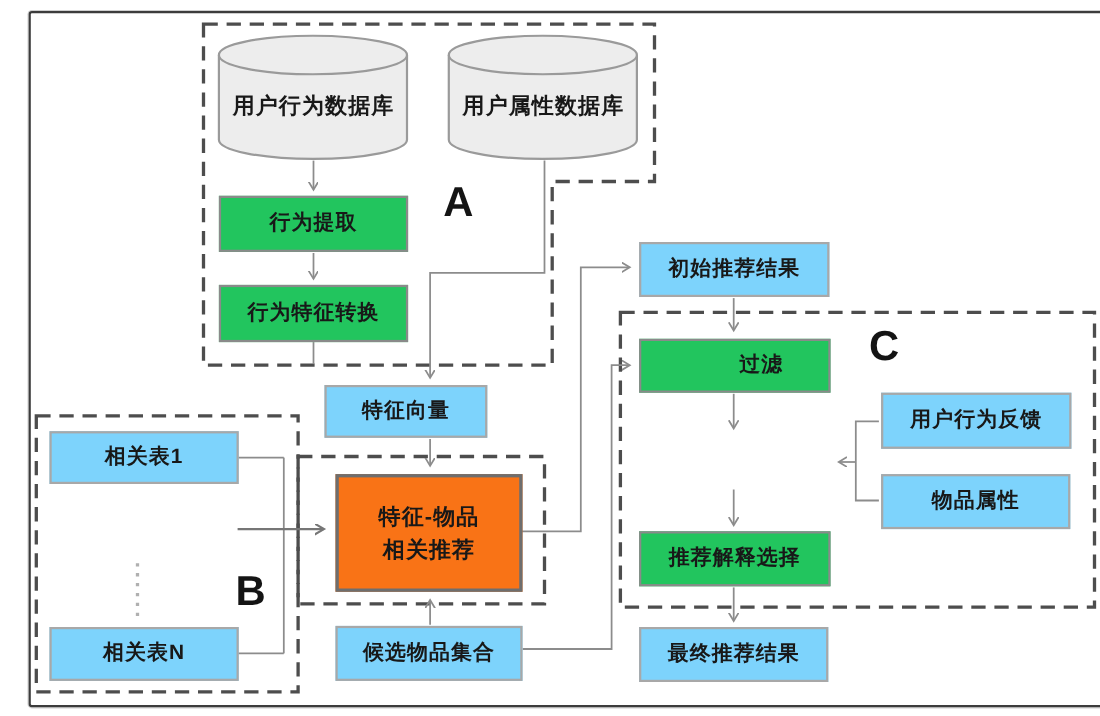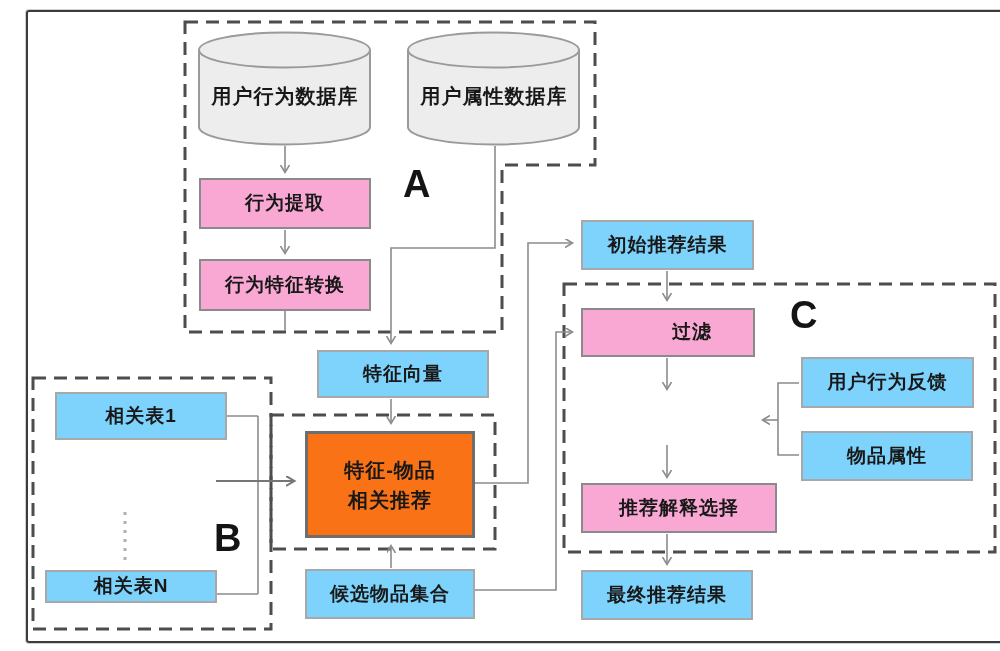--- a/index.html
+++ b/index.html
@@ -12,21 +12,21 @@
     position:absolute;left:8px;top:10px;width:981px;height:629px;
     border:2px solid #3c3c3c;border-radius:3px;box-shadow:0 0 0 1px #cfcfcf;
   }
   svg.layer{position:absolute;left:0;top:0;}
   .node{
     position:absolute;display:flex;align-items:center;justify-content:center;
     text-align:center;font-weight:bold;font-size:19px;color:#181818;
     letter-spacing:1px;line-height:1.5;box-sizing:border-box;
   }
   .light{background:#7dd3fc;border:2px solid #a8a8a8;}
-  .dark{background:#f9a8d4;border:2px solid #8a8a8a;}
+  .dark{background:#22c55e;border:2px solid #8a8a8a;}
   .xdark{background:#f97316;border:3px solid #6e6e6e;}
   .cyl-label{
     position:absolute;display:flex;align-items:center;justify-content:center;
     font-weight:bold;font-size:20px;color:#181818;letter-spacing:1px;
   }
   .group-label{
     position:absolute;font-weight:bold;font-size:38px;color:#141414;
   }
 </style>
 </head>
@@ -81,35 +81,35 @@
     <path d="M198,481 H276" fill="none" stroke="#767676" stroke-width="2.2" marker-end="url(#arrBold)"></path>
 
     <path d="M107,512 V566" fill="none" stroke="#b0b0b0" stroke-width="3" stroke-dasharray="3 6"></path>
   </svg>
 
   <div class="cyl-label" style="left:185px;top:80px;width:164px;height:32px;">用户行为数据库</div>
   <div class="cyl-label" style="left:393px;top:80px;width:166px;height:32px;">用户属性数据库</div>
 
   <div class="node dark" style="left:181px;top:178px;width:172px;height:51px;">行为提取</div>
   <div class="node dark" style="left:181px;top:259px;width:172px;height:52px;">行为特征转换</div>
-  <div class="node light" style="left:299px;top:350px;width:172px;height:48px;">特征向量</div>
+  <div class="node light" style="left:277px;top:350px;width:148px;height:48px;">特征向量</div>
 
   <div class="node xdark" style="left:287px;top:431px;width:170px;height:107px;flex-direction:column;font-size:20px;">
     <span>特征-物品</span>
     <span>相关推荐</span>
   </div>
 
   <div class="node light" style="left:287px;top:569px;width:170px;height:50px;">候选物品集合</div>
 
-  <div class="node light" style="left:37px;top:392px;width:172px;height:48px;">相关表1</div>
-  <div class="node light" style="left:27px;top:570px;width:172px;height:33px;text-align:center;">相关表N</div>
+  <div class="node light" style="left:27px;top:392px;width:172px;height:48px;">相关表1</div>
+  <div class="node light" style="left:27px;top:570px;width:172px;height:49px;text-align:center;">相关表N</div>
 
   <div class="node light" style="left:563px;top:220px;width:173px;height:50px;">初始推荐结果</div>
   <div class="node dark" style="left:563px;top:308px;width:174px;height:49px;padding-left:48px;">过滤</div>
-  <div class="node dark" style="left:563px;top:483px;width:196px;height:50px;">推荐解释选择</div>
+  <div class="node dark" style="left:563px;top:483px;width:174px;height:50px;">推荐解释选择</div>
   <div class="node light" style="left:563px;top:570px;width:172px;height:50px;">最终推荐结果</div>
 
   <div class="node light" style="left:783px;top:357px;width:173px;height:51px;">用户行为反馈</div>
   <div class="node light" style="left:783px;top:431px;width:172px;height:50px;">物品属性</div>
 
   <div class="group-label" style="left:385px;top:163px;">A</div>
   <div class="group-label" style="left:196px;top:517px;">B</div>
   <div class="group-label" style="left:772px;top:294px;">C</div>
 </div>
 

